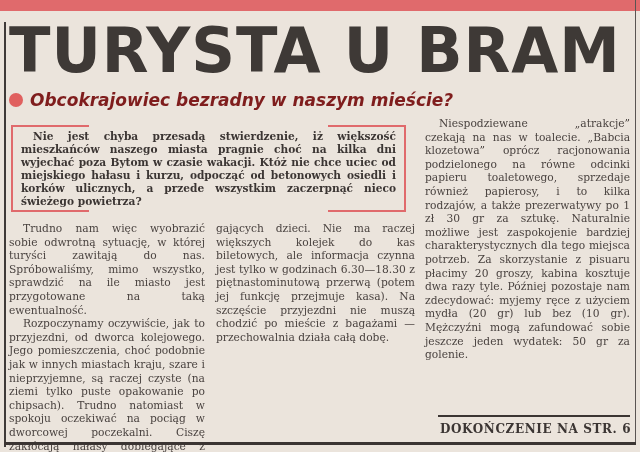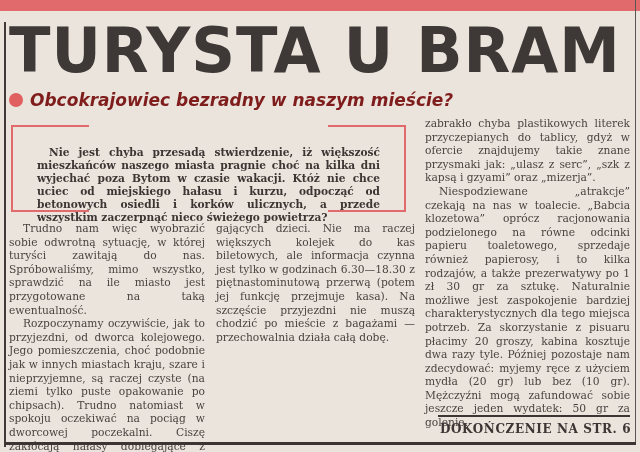--- a/index.html
+++ b/index.html
@@ -55,21 +55,21 @@
     .lead-box .corner-tr { position: absolute; right: 0; top: 0; width: 78px; height: 2px; background: #e06a6c; }
     .lead-box .corner-tr-v { position: absolute; right: 0; top: 0; width: 2px; height: 87px; background: #e06a6c; }
     .lead-box .corner-br { position: absolute; right: 0; top: 85px; width: 78px; height: 2px; background: #e06a6c; }
     .lead-text {
       position: absolute; left: 21px; top: 130px; width: 375px;
       font-family: "DejaVu Serif", serif;
       font-weight: bold; font-size: 10.6px; line-height: 13px;
       color: #3b3533;
       text-align: justify;
     }
-    .lead-text p { margin: 16px; text-indent: 12px; }
+    .lead-text p { margin: 0; text-indent: 12px; }
     .col {
       position: absolute;
       font-family: "DejaVu Serif", serif;
       font-size: 10.7px; line-height: 13.6px;
       color: #4a4340;
       text-align: justify;
       hyphens: manual;
     }
     .col p { margin: 0; text-indent: 14px; }
     .col1 { left: 9px; top: 222px; width: 196px; }
@@ -122,20 +122,19 @@
 <div class="col col1">
   <p>Trudno nam więc wyobrazić sobie odwrotną sytuację, w której turyści zawitają do nas. Spróbowaliśmy, mimo wszystko, sprawdzić na ile miasto jest przygotowane na taką ewentualność.</p>
   <p>Rozpoczynamy oczywiście, jak to przyjezdni, od dworca kolejowego. Jego pomieszczenia, choć podobnie jak w innych miastach kraju, szare i nieprzyjemne, są raczej czyste (na ziemi tylko puste opakowanie po chipsach). Trudno natomiast w spokoju oczekiwać na pociąg w dworcowej poczekalni. Ciszę zakłócają hałasy dobiegające z pobliskiego salonu gier oraz tabuny bie-</p>
 </div>
 
 <div class="col col2">
   <p class="noindent">gających dzieci. Nie ma raczej większych kolejek do kas biletowych, ale informacja czynna jest tylko w godzinach 6.30—18.30 z piętnastominutową przerwą (potem jej funkcję przejmuje kasa). Na szczęście przyjezdni nie muszą chodzić po mieście z bagażami — przechowalnia działa całą dobę.</p>
 </div>
 
 <div class="col col3">
-  <p class="noindent">zabrakło chyba plastikowych literek przyczepianych do tablicy, gdyż w ofercie znajdujemy takie znane przysmaki jak: „ulasz z serc”, „szk z kapsą i gzyami” oraz „mizerja”.</p>
   <p>Niespodziewane „atrakcje” czekają na nas w toalecie. „Babcia klozetowa” oprócz racjonowania podzielonego na równe odcinki papieru toaletowego, sprzedaje również papierosy, i to kilka rodzajów, a także prezerwatywy po 1 zł 30 gr za sztukę. Naturalnie możliwe jest zaspokojenie bardziej charakterystycznych dla tego miejsca potrzeb. Za skorzystanie z pisuaru płacimy 20 groszy, kabina kosztuje dwa razy tyle. Później pozostaje nam zdecydować: myjemy ręce z użyciem mydła (20 gr) lub bez (10 gr). Mężczyźni mogą zafundować sobie jeszcze jeden wydatek: 50 gr za golenie.</p>
 </div>
 
 <div class="cont-rule"></div>
 <div class="continued">DOKOŃCZENIE NA STR. 6</div>
 
 <div class="bottom-rule"></div>
 
 </body></html>

